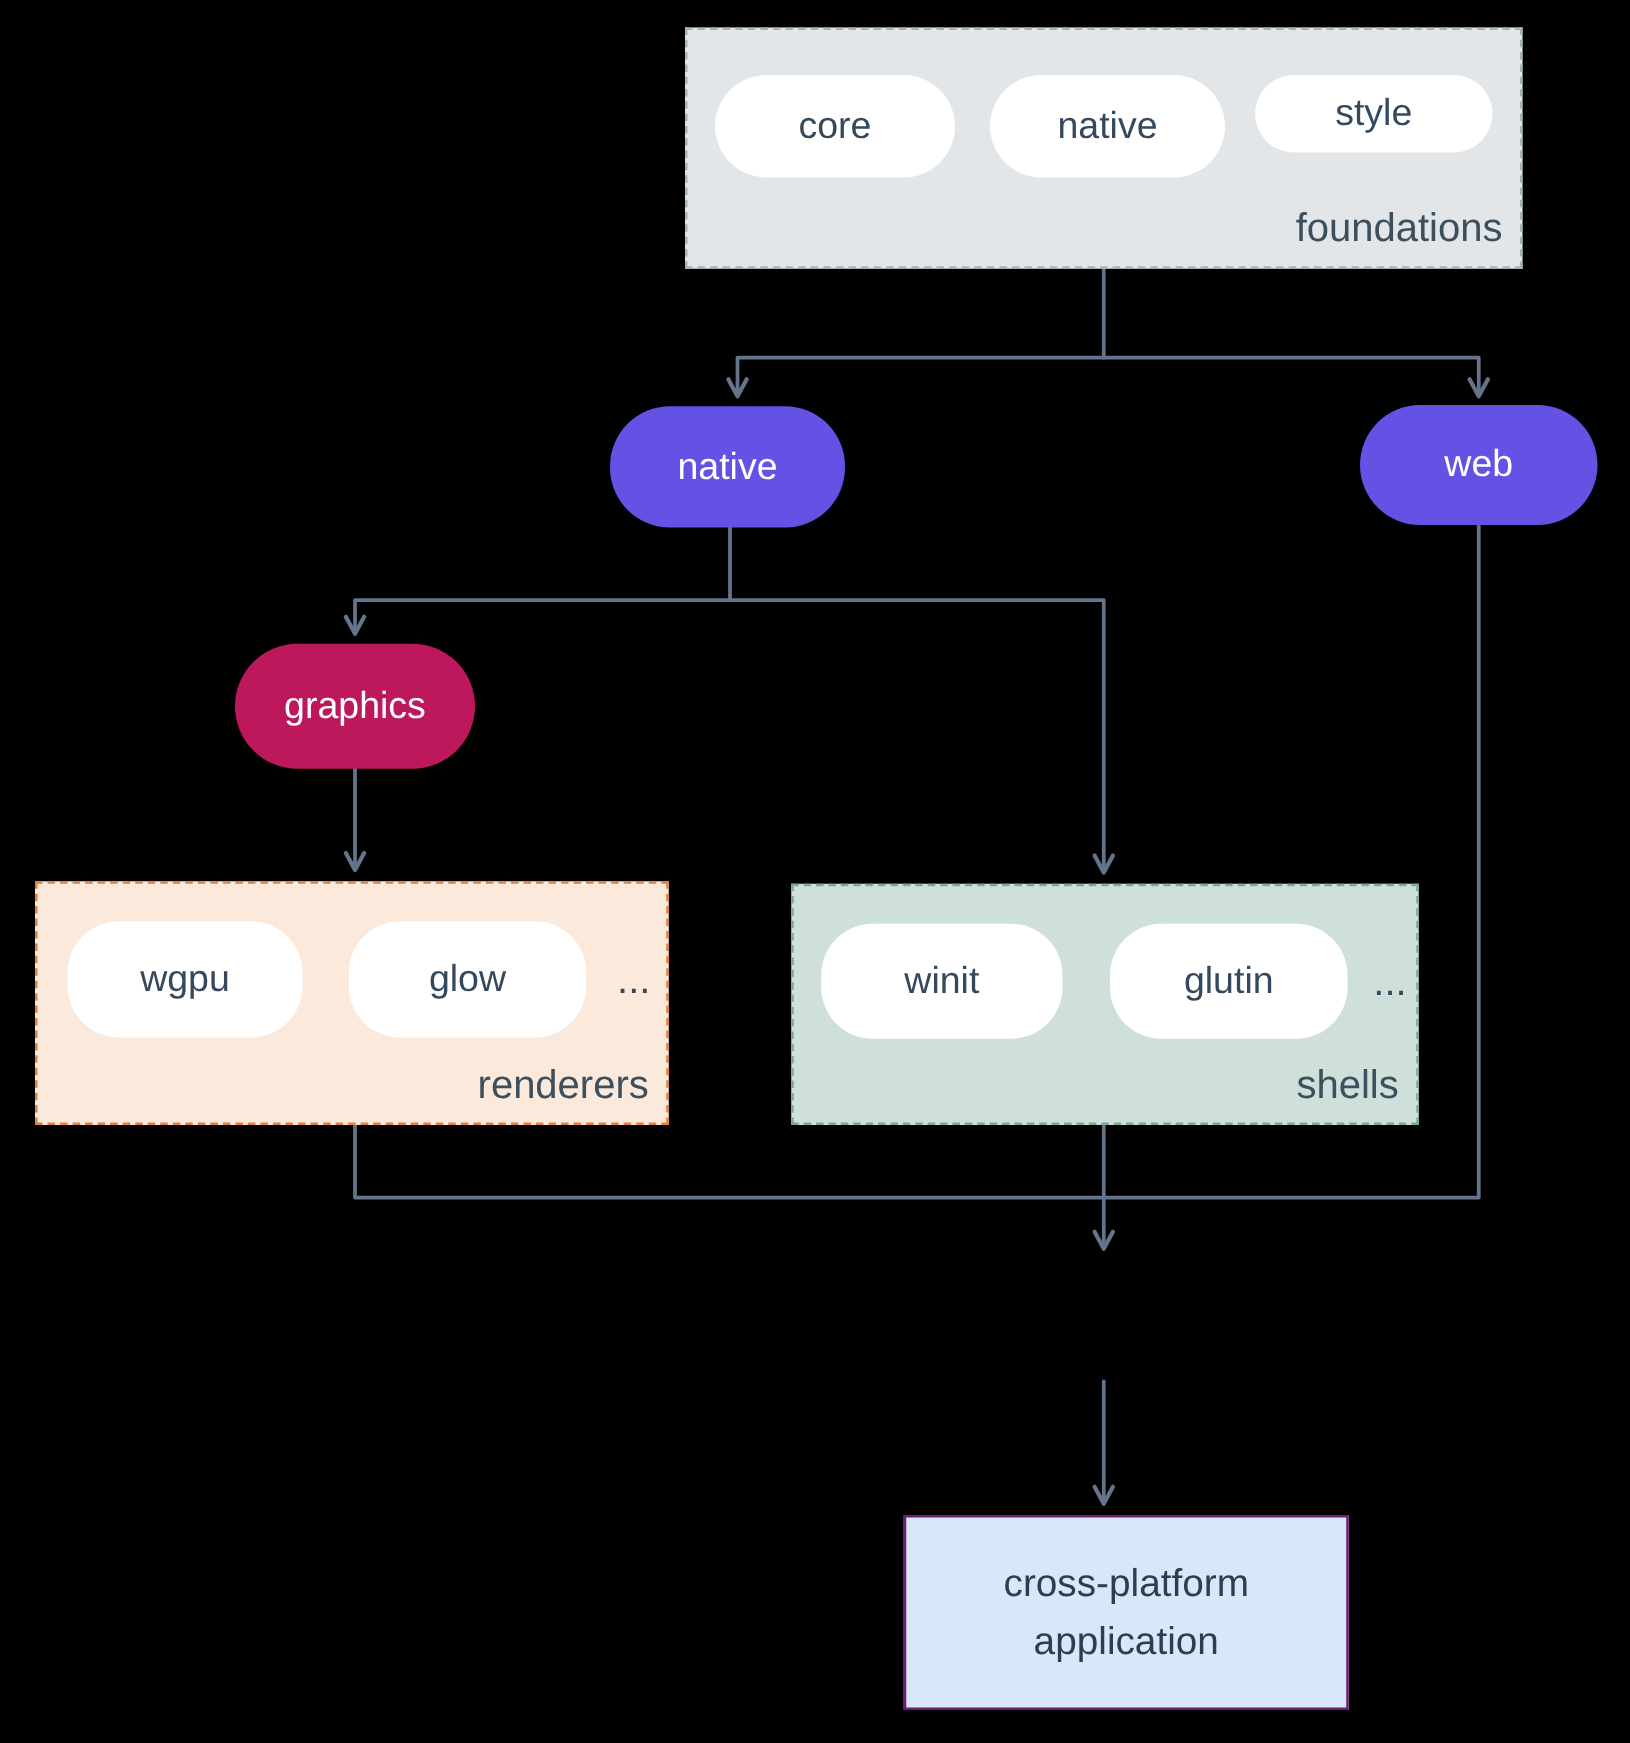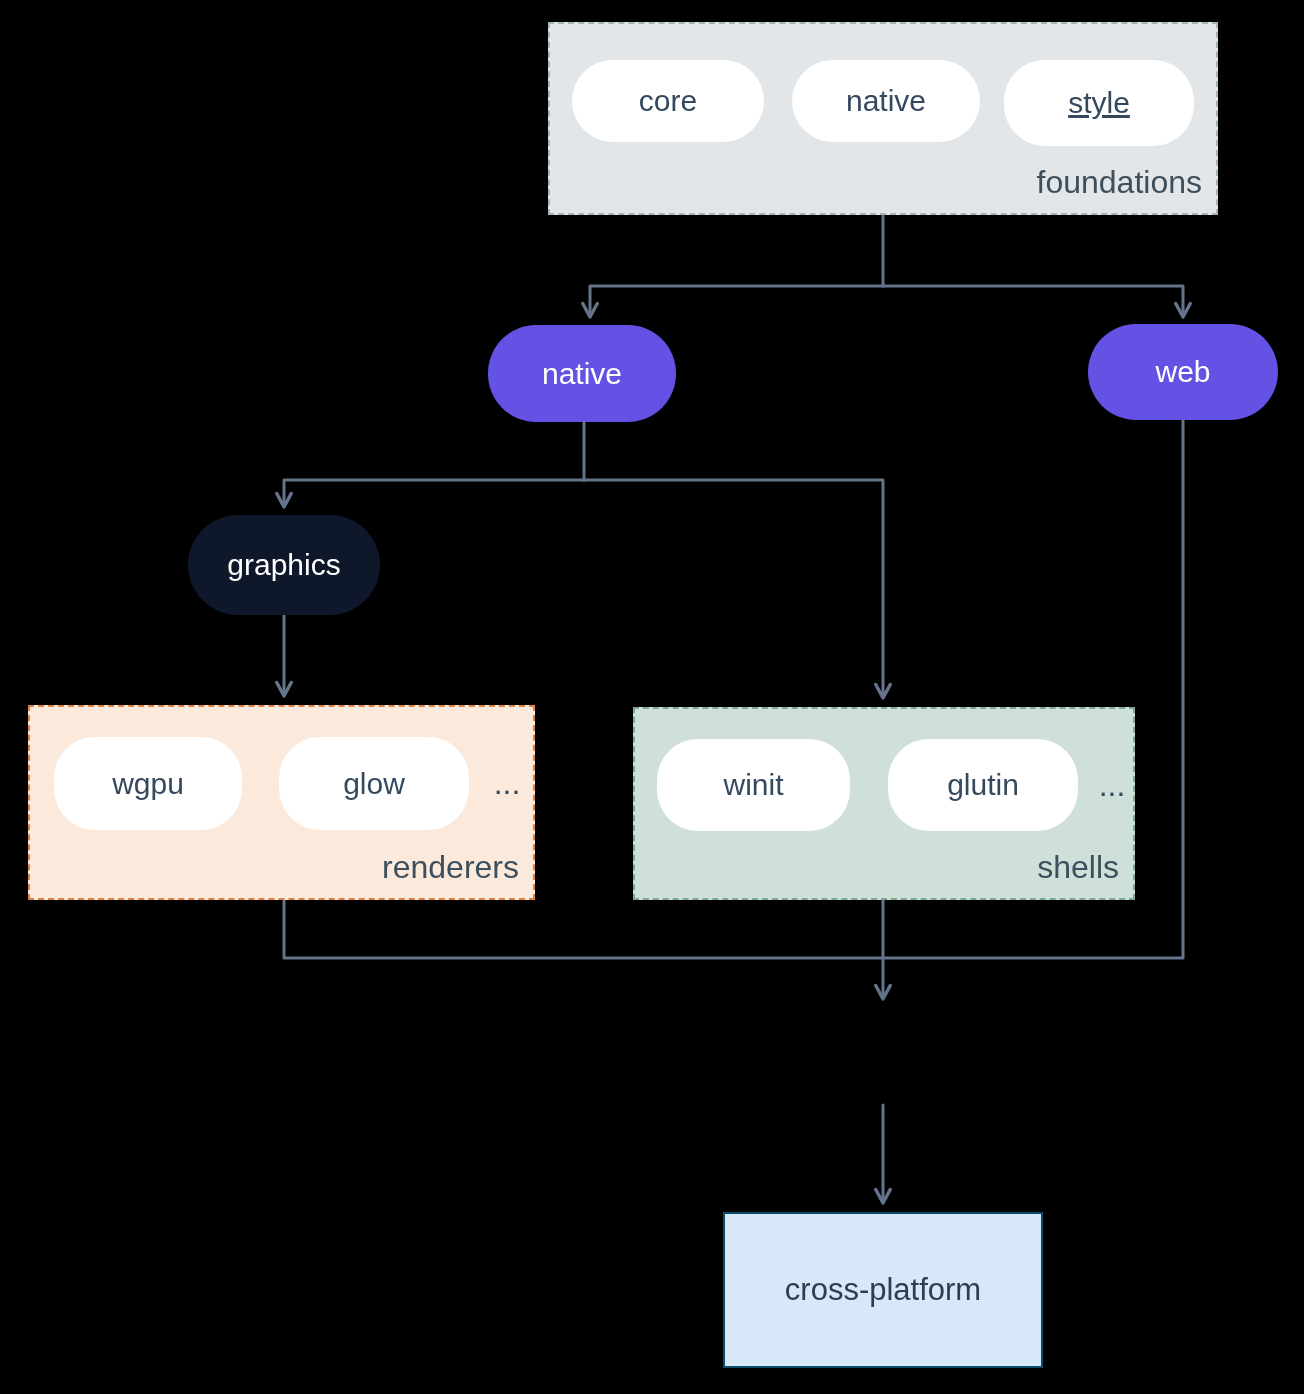--- a/index.html
+++ b/index.html
@@ -65,33 +65,33 @@
     background: #ffffff;
     color: #35495e;
     border-radius: 41px;
   }
   .pill-purple {
     background: #6352e4;
     color: #ffffff;
     border-radius: 48px;
   }
   .pill-orange {
-    background: #0f172a;
+    background: #be185d;
     color: #ffffff;
     border-radius: 50px;
   }
   .pill-blue {
     background: #2e8ede;
     color: #ffffff;
     border-radius: 48px;
   }
   
   .p-core    { left: 22px;  top: 36px; width: 192px; height: 82px; }
   .p-futures { left: 242px; top: 36px; width: 188px; height: 82px; }
-  .p-style   { left: 454px; top: 36px; width: 190px; height: 86px; text-decoration: underline; }
+  .p-style   { left: 454px; top: 36px; width: 190px; height: 62px; }
   
   .p-wgpu { left: 24px;  top: 30px; width: 188px; height: 93px; }
   .p-glow { left: 249px; top: 30px; width: 190px; height: 93px; }
   
   .p-winit  { left: 22px;  top: 30px; width: 193px; height: 92px; }
   .p-glutin { left: 253px; top: 30px; width: 190px; height: 92px; }
   .ellipsis {
     position: absolute;
     left: 452px; top: 44px;
     width: 50px; height: 65px;
@@ -99,24 +99,24 @@
     font-size: 32px;
     color: #35495e;
   }
   
   .n-native   { left: 488px;  top: 325px;  width: 188px; height: 97px; }
   .n-web      { left: 1088px; top: 324px;  width: 190px; height: 96px; }
   .n-graphics { left: 188px;  top: 515px;  width: 192px; height: 100px; }
   .n-iced     { left: 788px;  top: 1008px; width: 190px; height: 97px; }
   .app-box {
     position: absolute;
-    left: 723px; top: 1212px; width: 320px; height: 156px;
+    left: 723px; top: 1212px; width: 356px; height: 156px;
     box-sizing: border-box;
     background: #d7e9f9;
-    border: 2px solid #0c4a6e;
+    border: 2px solid #701a75;
     display: flex;
     align-items: center;
     justify-content: center;
     text-align: center;
     color: #2c3e50;
     font-size: 31px;
     line-height: 1.5;
   }
 </style>
 </head>
@@ -186,16 +186,17 @@
       <span>glutin</span>
     </div>
     <span class="ellipsis">...</span>
     <span class="corner-label">shells</span>
   </div>
 
 
   <div class="app-box">
     <div>
       <span style="display:block">cross-platform</span>
+      <span style="display:block">application</span>
     </div>
   </div>
 
 </div>
 
 </body></html>

